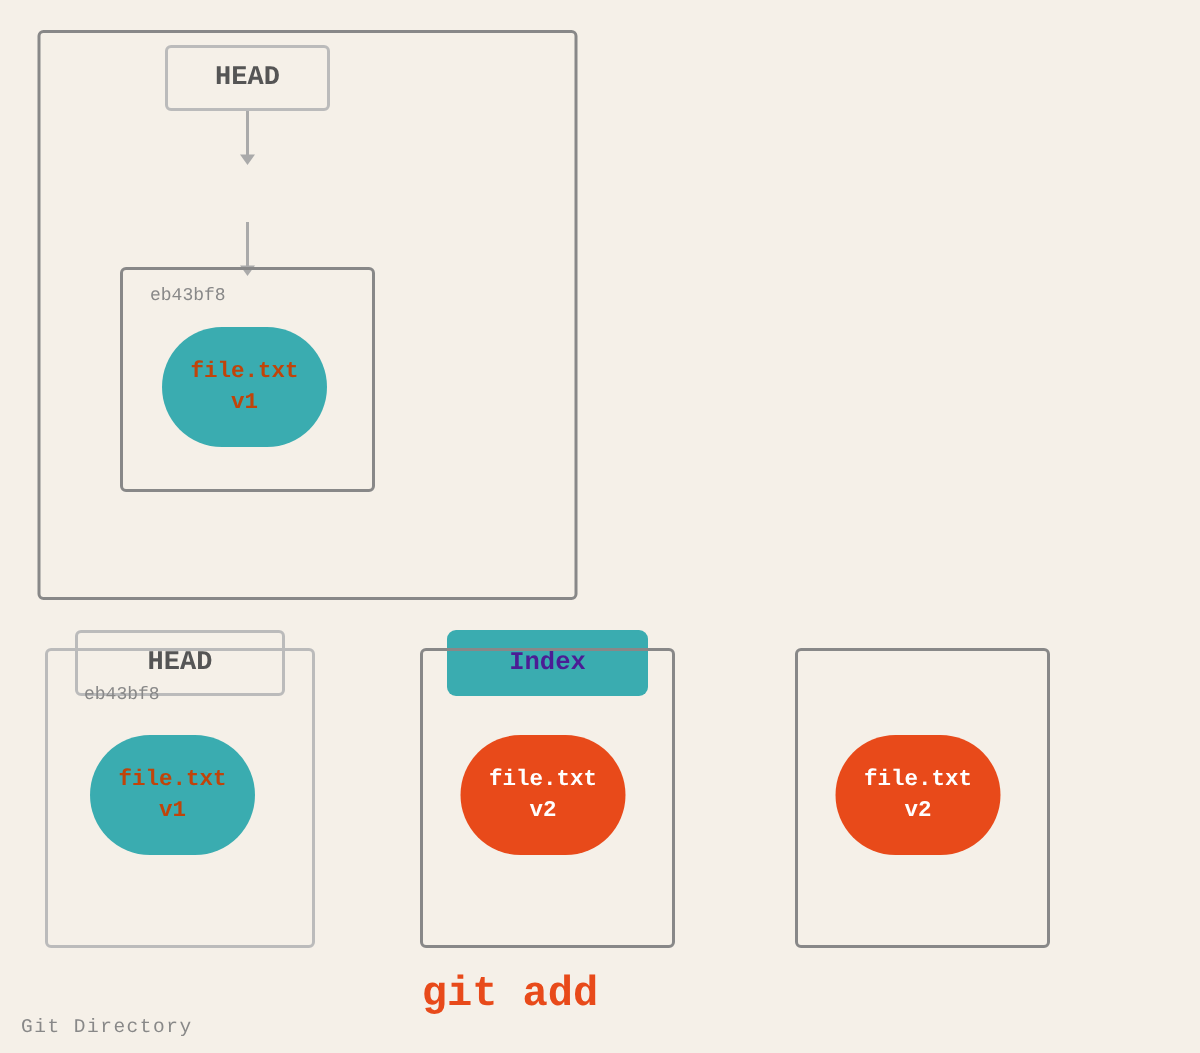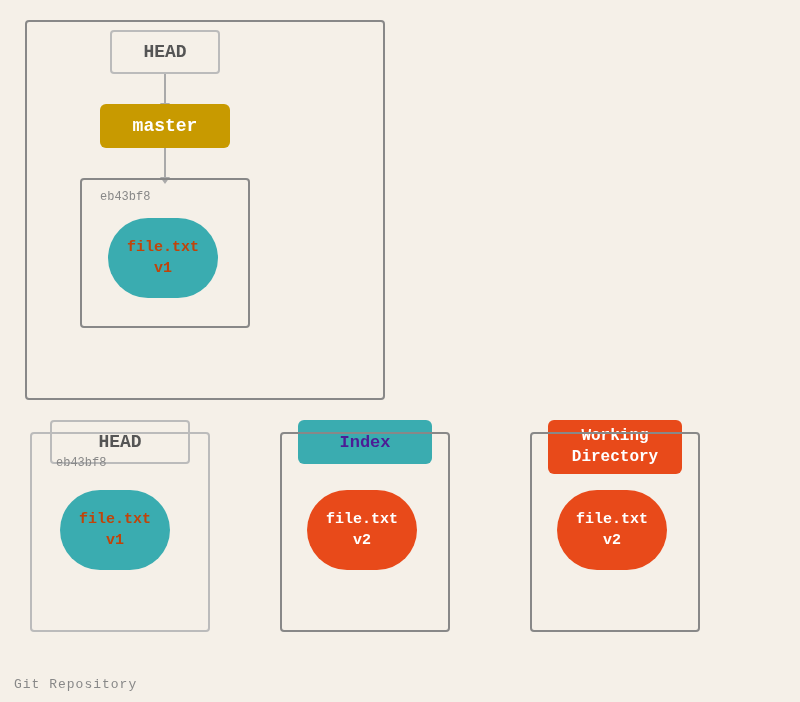--- a/index.html
+++ b/index.html
@@ -333,31 +333,28 @@
       color: #e84a1a;
     }
 
   </style>
 </head>
 <body>
 
 <div class="main-container">
 
   <div class="git-repo-box"></div>
-  <div class="git-repo-label">Git Repository</div>
+  <div class="git-repo-label">Git Directory</div>
 
   <div class="head-box-top">
     <span>HEAD</span>
   </div>
 
   <div class="arrow-head-master"></div>
 
-  <div class="master-box">
-    <span>master</span>
-  </div>
 
   <div class="arrow-master-commit"></div>
 
   <div class="commit-box-top"></div>
   <div class="commit-id-top">eb43bf8</div>
 
   <div class="file-blob-top">
     <span>file.txt<br>v1</span>
   </div>
 
@@ -371,22 +368,20 @@
   </div>
 
   <div class="index-label">
     <span>Index</span>
   </div>
   <div class="index-section"></div>
   <div class="file-blob-index">
     <span>file.txt<br>v2</span>
   </div>
 
-  <div class="workdir-label">
-    <span>Working<br>Directory</span>
-  </div>
   <div class="workdir-section"></div>
   <div class="file-blob-workdir">
     <span>file.txt<br>v2</span>
   </div>
 
+  <div class="git-add-label">git add</div>
 
 </div>
 
 </body></html>

